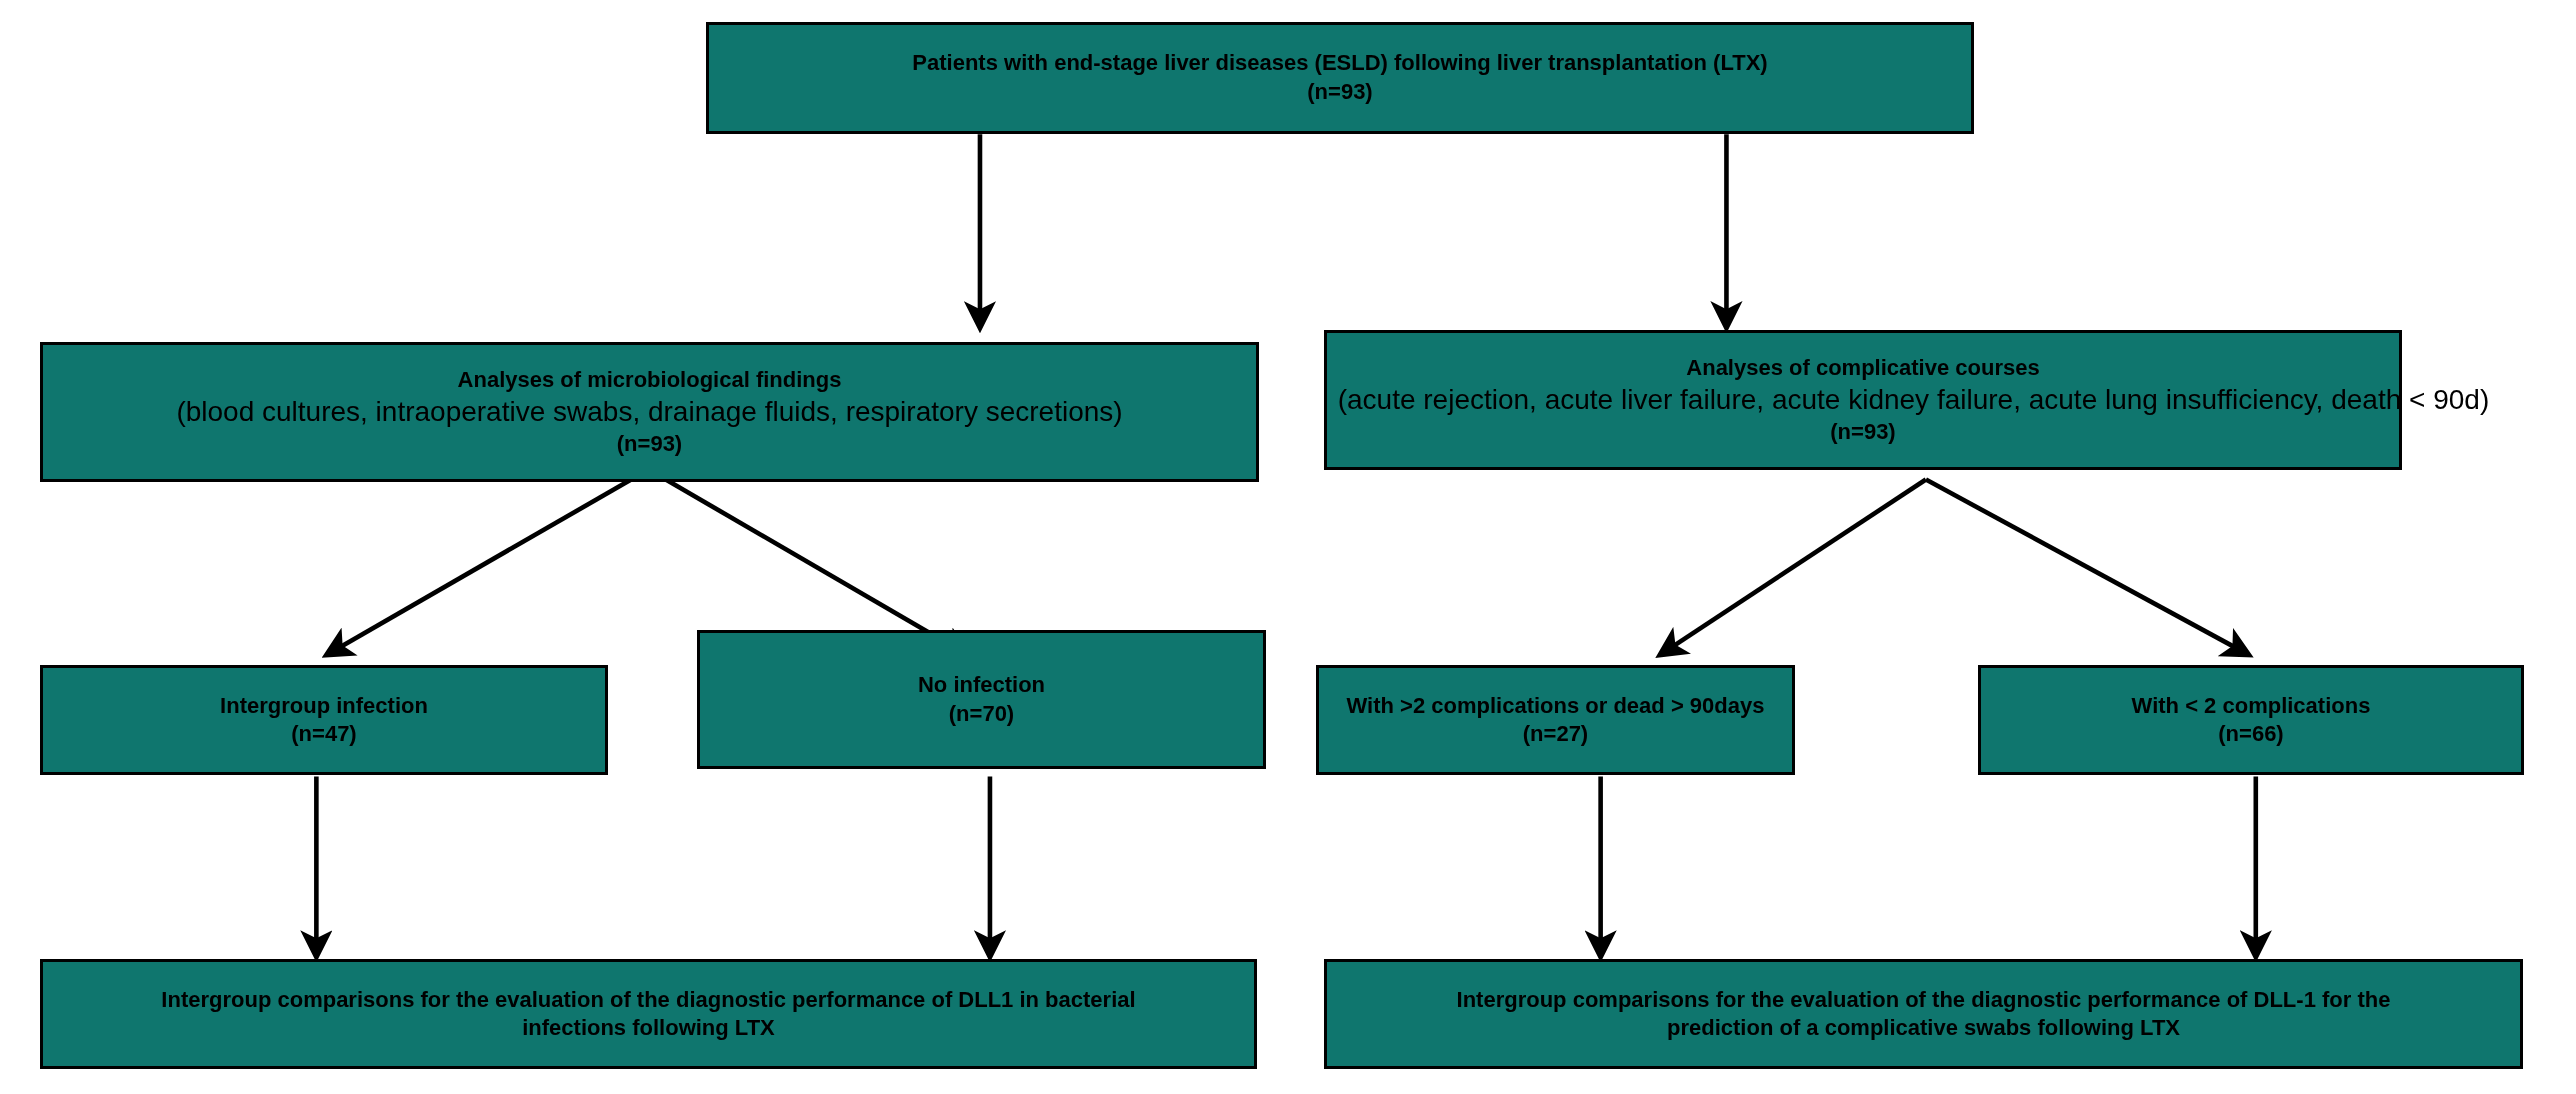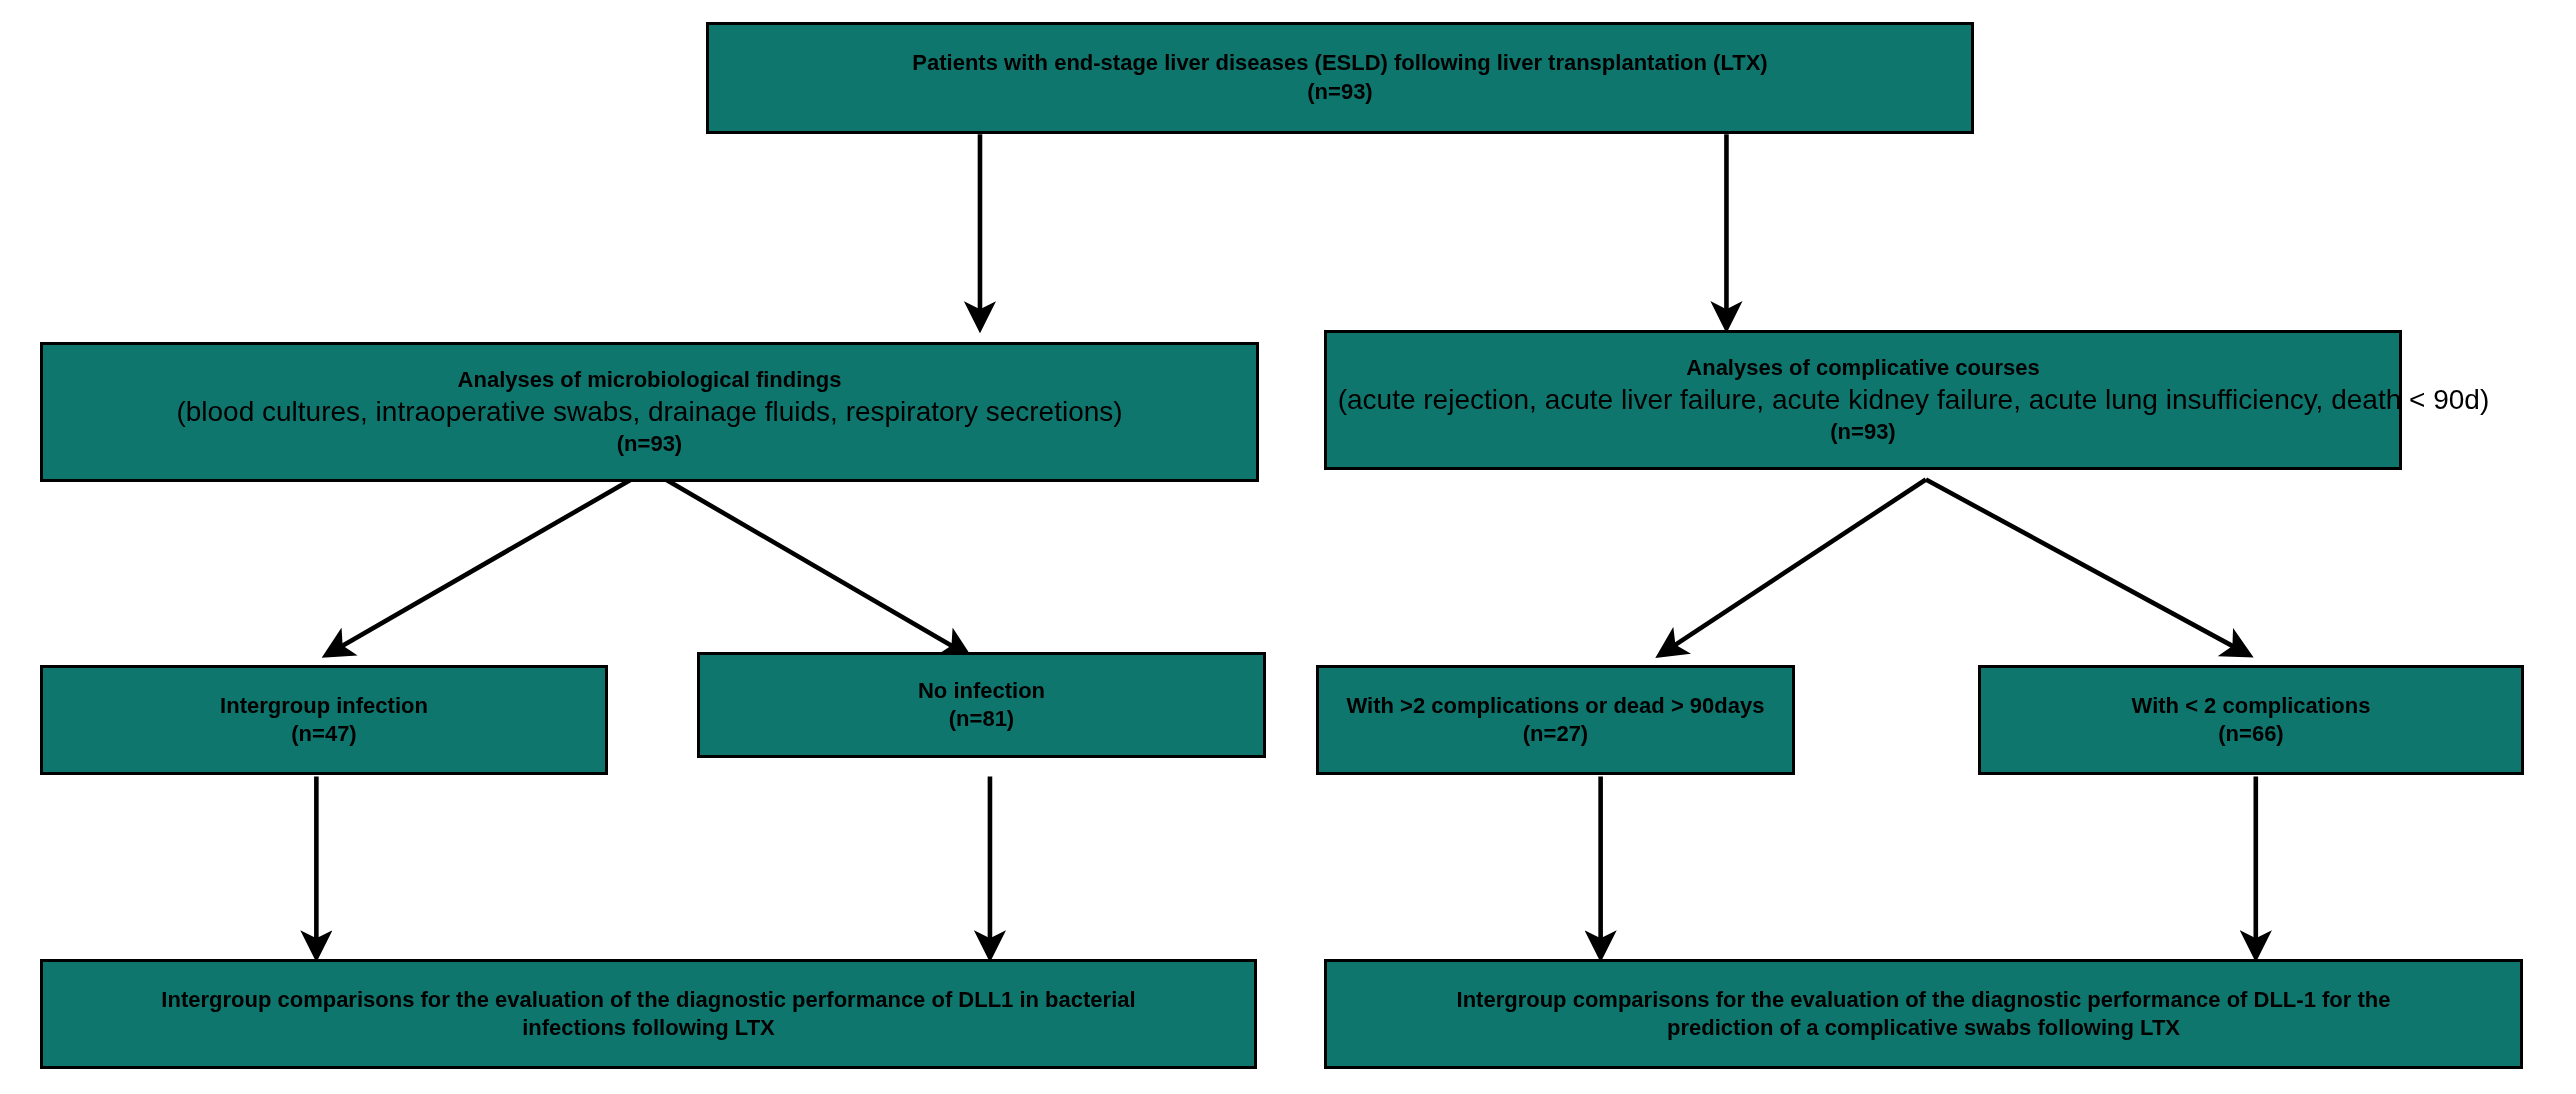--- a/index.html
+++ b/index.html
@@ -92,23 +92,23 @@
     <span class="line bold">Analyses of complicative courses</span>
     <span class="line normal">(acute rejection, acute liver failure, acute kidney failure, acute lung insufficiency, death &lt; 90d)</span>
     <span class="line count">(n=93)</span>
   </div>
 
   <div class="node" style="left:40px; top:665px; width:568px; height:110px;">
     <span class="line bold">Intergroup infection</span>
     <span class="line count">(n=47)</span>
   </div>
 
-  <div class="node" style="left:697px; top:652px; width:569px; height:106px;">
+  <div class="node" style="left:697px; top:630px; width:569px; height:139px;">
     <span class="line bold">No infection</span>
-    <span class="line count">(n=81)</span>
+    <span class="line count">(n=70)</span>
   </div>
 
   <div class="node" style="left:1316px; top:665px; width:479px; height:110px;">
     <span class="line bold">With &gt;2 complications  or dead &gt; 90days</span>
     <span class="line count">(n=27)</span>
   </div>
 
   <div class="node" style="left:1978px; top:665px; width:546px; height:110px;">
     <span class="line bold">With &lt; 2 complications</span>
     <span class="line count">(n=66)</span>

